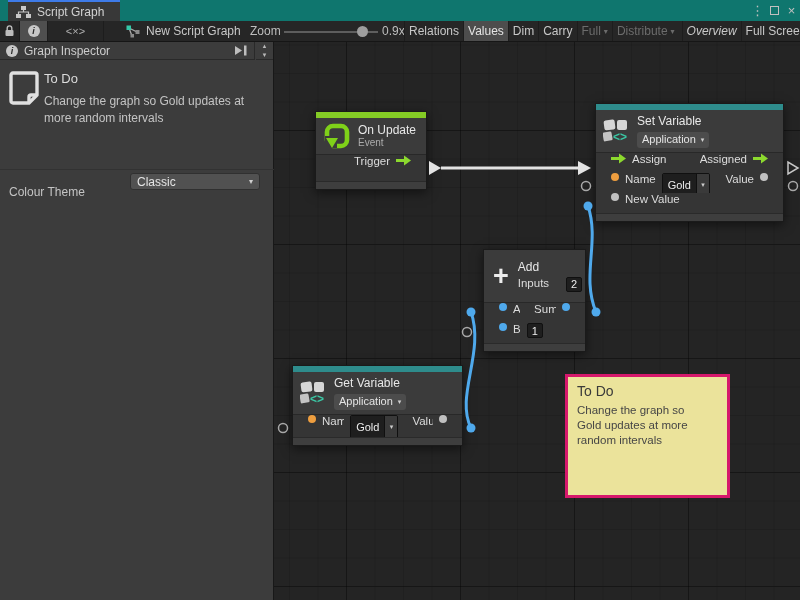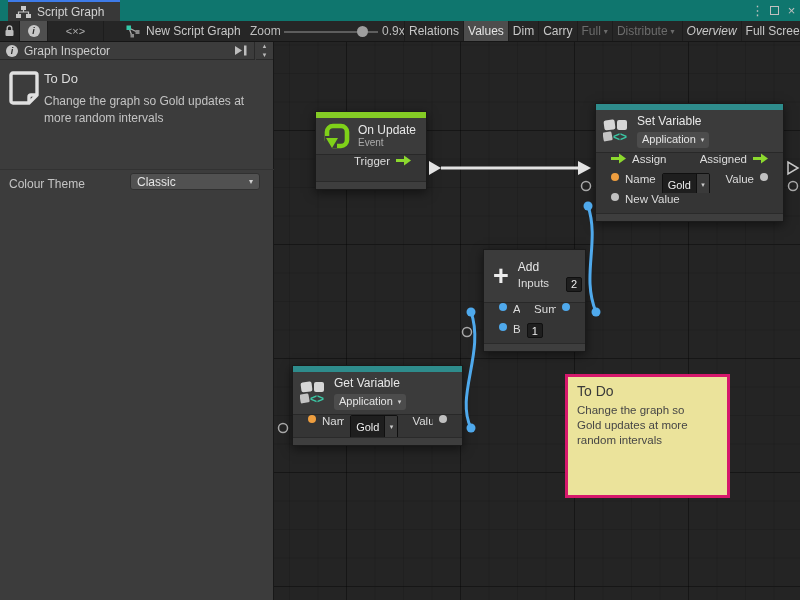--- a/index.html
+++ b/index.html
@@ -43,21 +43,21 @@
   .dock-ic { margin-left: auto; display: flex; align-items: center; }
   .spinner { position: absolute; left: 256px; top: 0; width: 17px; height: 18px; display: flex; flex-direction: column; border-bottom: 1px solid #292929; }
   .spin-btn { flex: 1; display: flex; align-items: center; justify-content: center; font-size: 6px; color: #B8B8B8; }
   .info-circle { width: 12px; height: 12px; border-radius: 50%; background: #C8C8C8; color: #2B2B2B; font-size: 9px; font-weight: bold; display: flex; align-items: center; justify-content: center; flex: 0 0 auto; font-style: italic; }
   .note-section { position: absolute; left: 0; top: 19px; width: 274px; height: 108px; }
   .note-icon { position: absolute; left: 9px; top: 10px; }
   .note-title { position: absolute; left: 44px; top: 10px; font-size: 13px; color: #DCDCDC; }
   .note-desc { position: absolute; left: 44px; top: 32px; width: 214px; font-size: 12px; line-height: 1.45; color: #C4C4C4; }
   .sb-sep { position: absolute; left: 0; top: 127px; width: 274px; border-top: 1px solid #323232; }
   .theme-row { position: absolute; left: 0; top: 131px; width: 274px; height: 20px; }
-  .theme-lbl { position: absolute; left: 9px; top: 4px; font-size: 12px; color: #C4C4C4; }
+  .theme-lbl { position: absolute; left: 9px; top: 12px; font-size: 12px; color: #C4C4C4; }
   .theme-drop { position: absolute; left: 130px; top: 0; width: 130px; height: 17px; background: #515151; border: 1px solid #303030; border-radius: 3px; display: flex; align-items: center; padding: 0 6px; font-size: 12px; color: #E4E4E4; }
   .theme-drop .caret { margin-left: auto; font-size: 8px; color: #CFCFCF; }
   
   .canvas {
     position: absolute; left: 274px; top: 42px; width: 526px; height: 558px;
     background-color: #242424;
     background-image:
       linear-gradient(rgba(0,0,0,0.30) 1px, transparent 1px),
       linear-gradient(90deg, rgba(0,0,0,0.30) 1px, transparent 1px),
       linear-gradient(rgba(0,0,0,0.10) 1px, transparent 1px),

